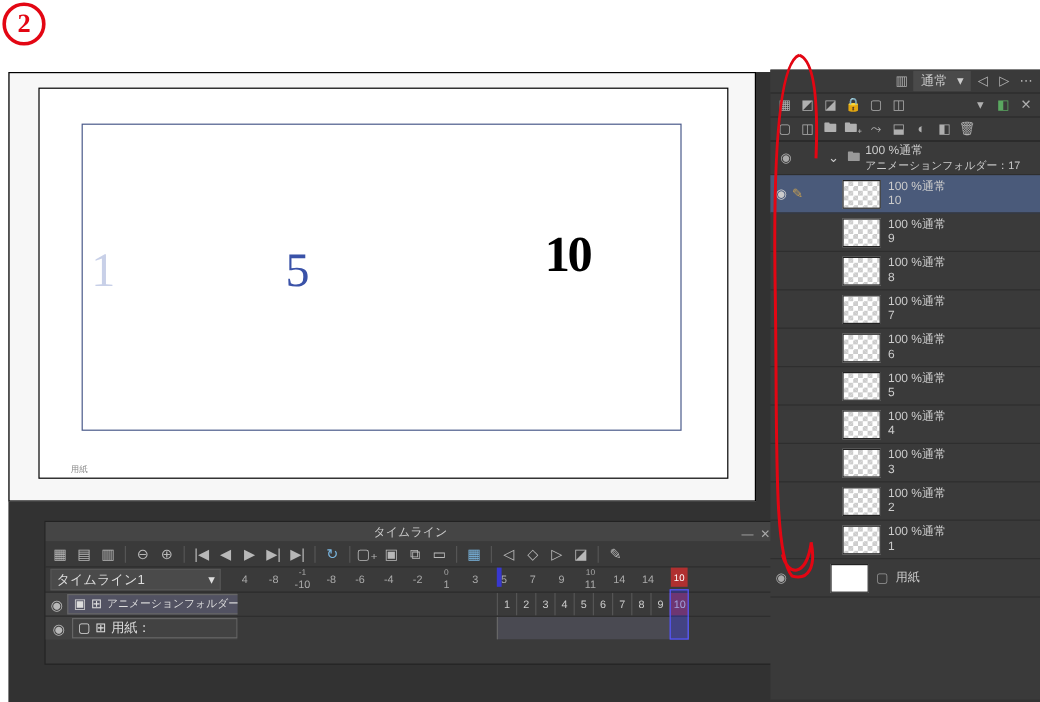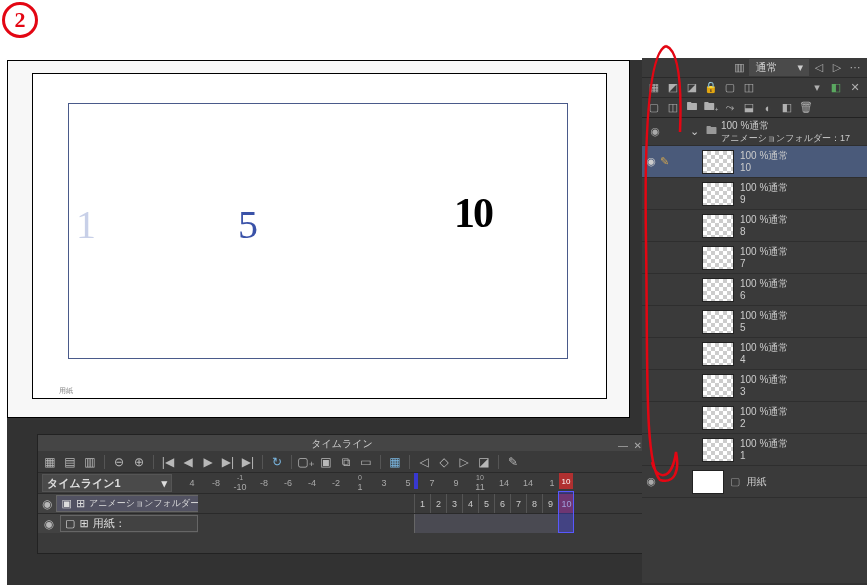--- a/index.html
+++ b/index.html
@@ -90,27 +90,26 @@
     display: flex; align-items: center; justify-content: center;
     color: #b8b8b8; cursor: pointer;
     font-size: 12px;
   }
   .tl-sep { width: 1px; height: 14px; background: #555; margin: 0 2px; }
   .tl-name-row {
     height: 20px; display: flex; align-items: center;
     background: #3a3a3a;
   }
   .tl-name-select {
-    width: 130px; height: 18px;
+    width: 142px; height: 18px;
     background: #4a4a4a; color: #ddd;
     margin-left: 4px;
     display: flex; align-items: center; justify-content: space-between;
     padding: 0 4px;
     border: 1px solid #555;
-    font-weight: bold;
   }
   .tl-ruler {
     position: relative;
     flex: 1; height: 20px;
     margin-left: 8px;
     display: flex; align-items: center;
     font-size: 9px; color: #aaa;
     overflow: hidden;
   }
   .tl-ruler span { width: 24px; text-align: center; flex-shrink:0;}
@@ -367,21 +366,21 @@
       </div>
     </div>
     <div class="tl-startmark" style="left:376px"></div>
     <div class="tl-endmark" style="left:521px">10</div>
     <div class="tl-playhead" style="left:520px"></div>
   </div>
 
   <div class="right-panel">
     <div class="rp-top-toolbar">
       <div class="rp-icon">▥</div>
-      <div style="background:#4a4a4a;padding:1px 6px;display:flex;align-items:center;gap:20px">
+      <div style="background:#4a4a4a;padding:1px 6px;display:flex;align-items:center;gap:8px">
         <span>通常</span>
           <span>▾</span>
       </div>
       <div class="rp-icon">◁</div>
       <div class="rp-icon">▷</div>
       <div class="rp-icon">⋯</div>
     </div>
     <div class="rp-top-toolbar2">
       <div class="rp-icon">▦</div>
       <div class="rp-icon">◩</div>

